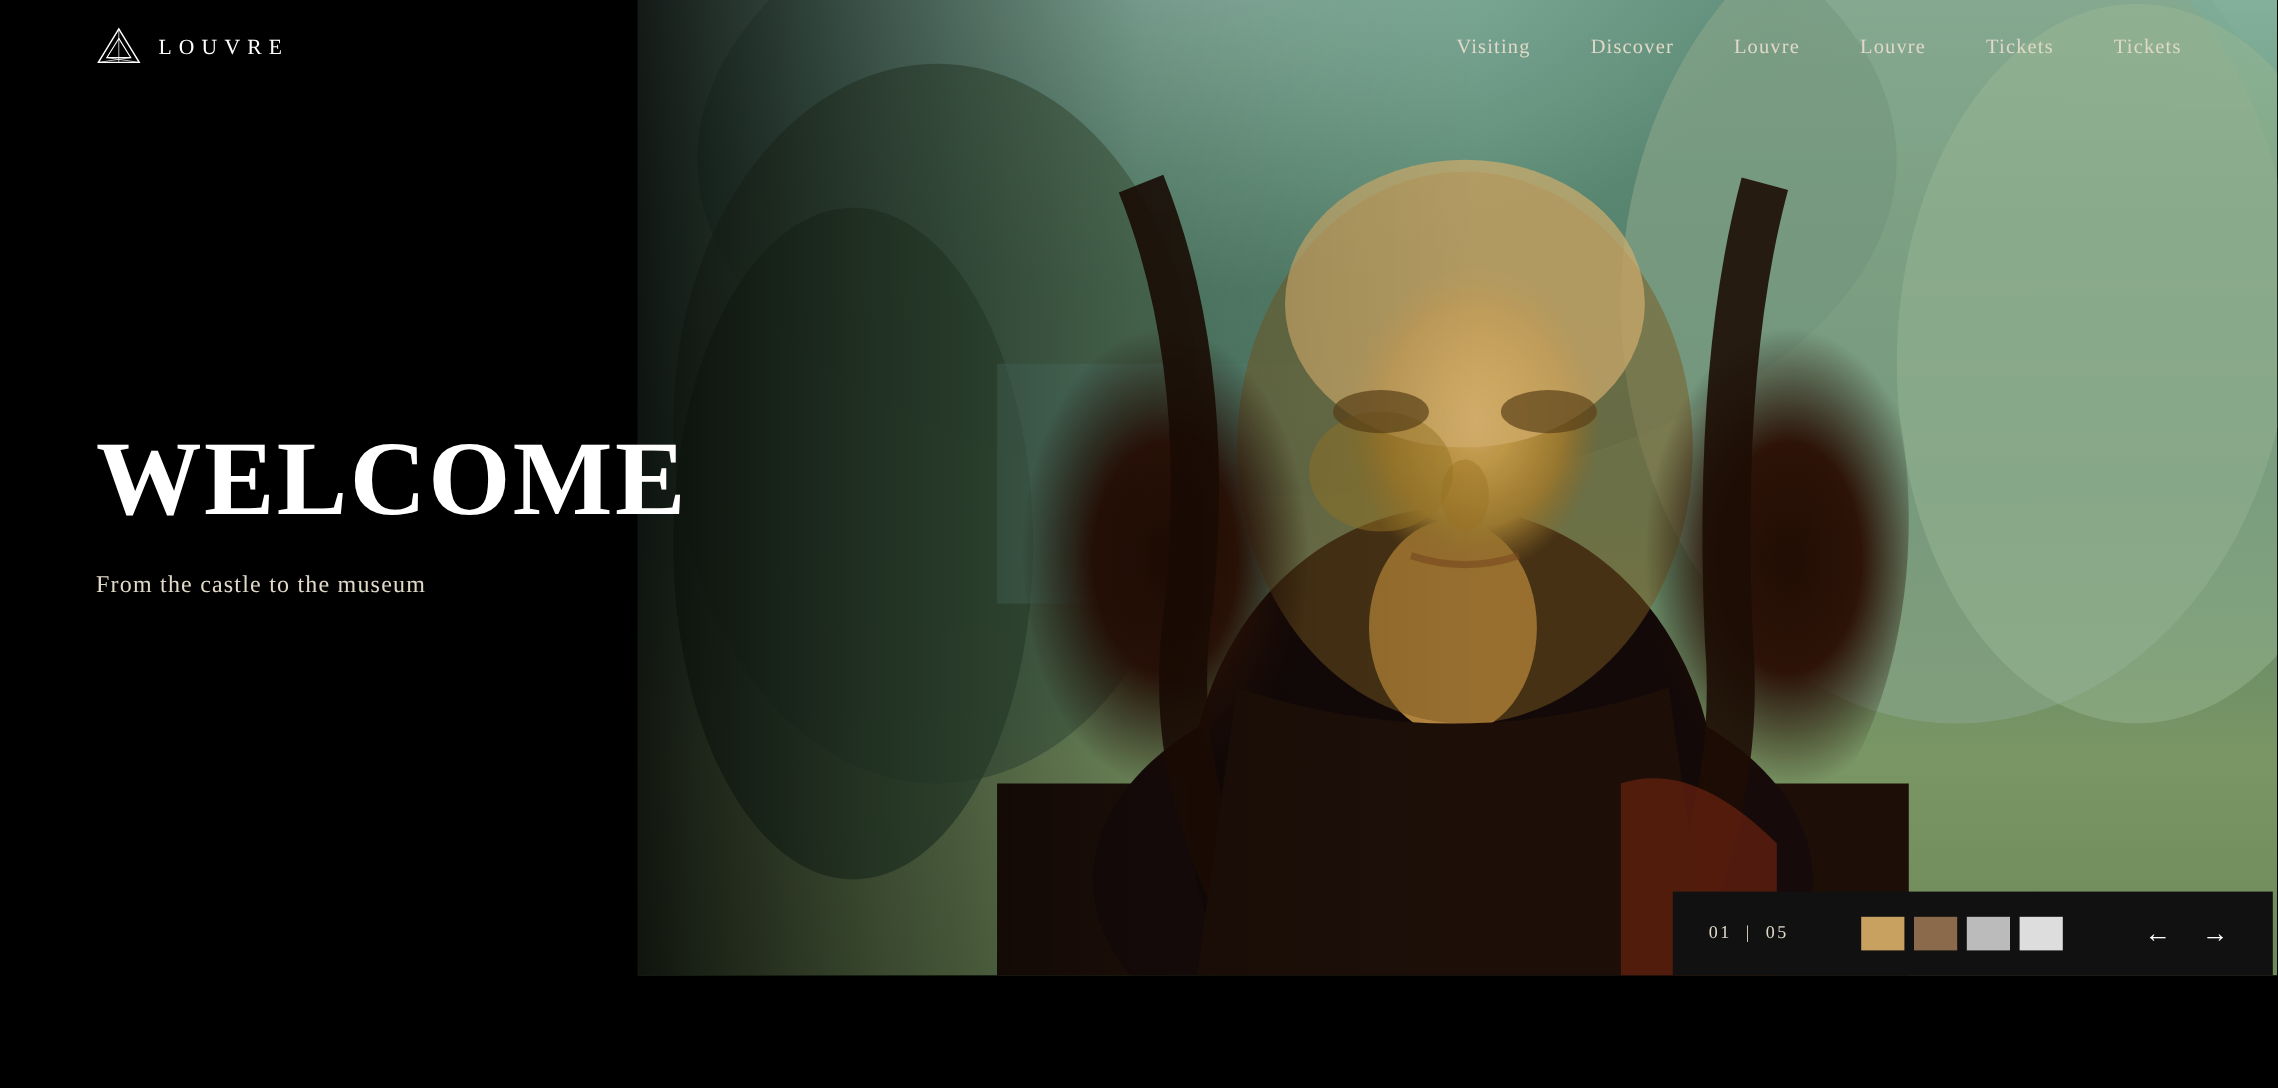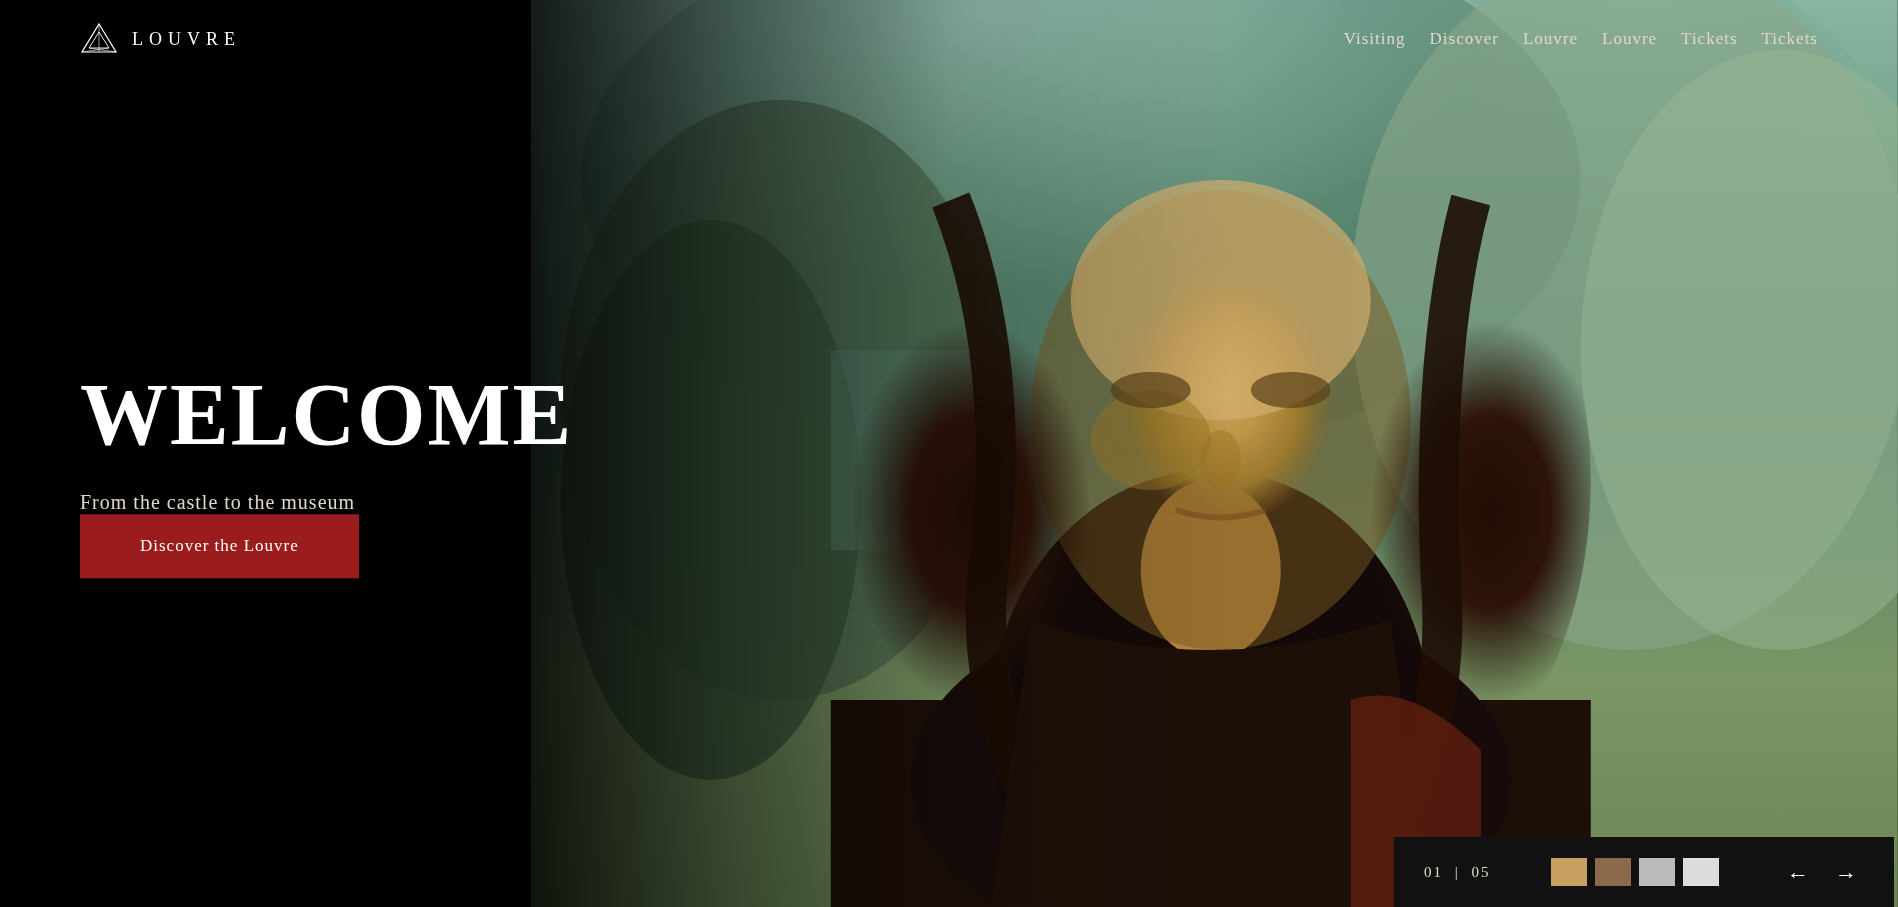--- a/index.html
+++ b/index.html
@@ -41,39 +41,39 @@
     .logo-text {
       font-family: 'Georgia', serif;
       font-size: 18px;
       letter-spacing: 6px;
       font-weight: 400;
       color: #fff;
     }
 
     nav {
       display: flex;
-      gap: 24px;
+      gap: 50px;
       align-items: center;
     }
 
     nav a {
       color: #e0d9c8;
       text-decoration: none;
       font-family: 'Georgia', serif;
       font-size: 17px;
       letter-spacing: 1px;
       font-weight: 400;
       transition: color 0.2s;
     }
 
     
     .hero {
       position: relative;
       width: 100%;
-      height: 907px;
+      height: 813px;
       background: #000;
       overflow: hidden;
     }
 
     .hero-image-container {
       position: absolute;
       top: 0;
       right: 0;
       width: 72%;
       height: 100%;
@@ -338,21 +338,20 @@
     </svg>
   </div>
 
   <div class="hero-gradient-overlay"></div>
 
   <div class="hero-content">
     <h1 class="hero-title">
       <span>WELCOME</span><br>
     </h1>
     <p class="hero-subtitle">From the castle to the museum</p>
-    <a href="#discover" class="cta-button">Discover the Louvre</a>
   </div>
 
   <div class="bottom-bar">
     <div class="slide-counter">
       <span>01</span>
       <span style="margin: 0 6px;">|</span>
       <span>05</span>
     </div>
     <div class="slide-thumbnails">
       <div class="thumb thumb-1"></div>

